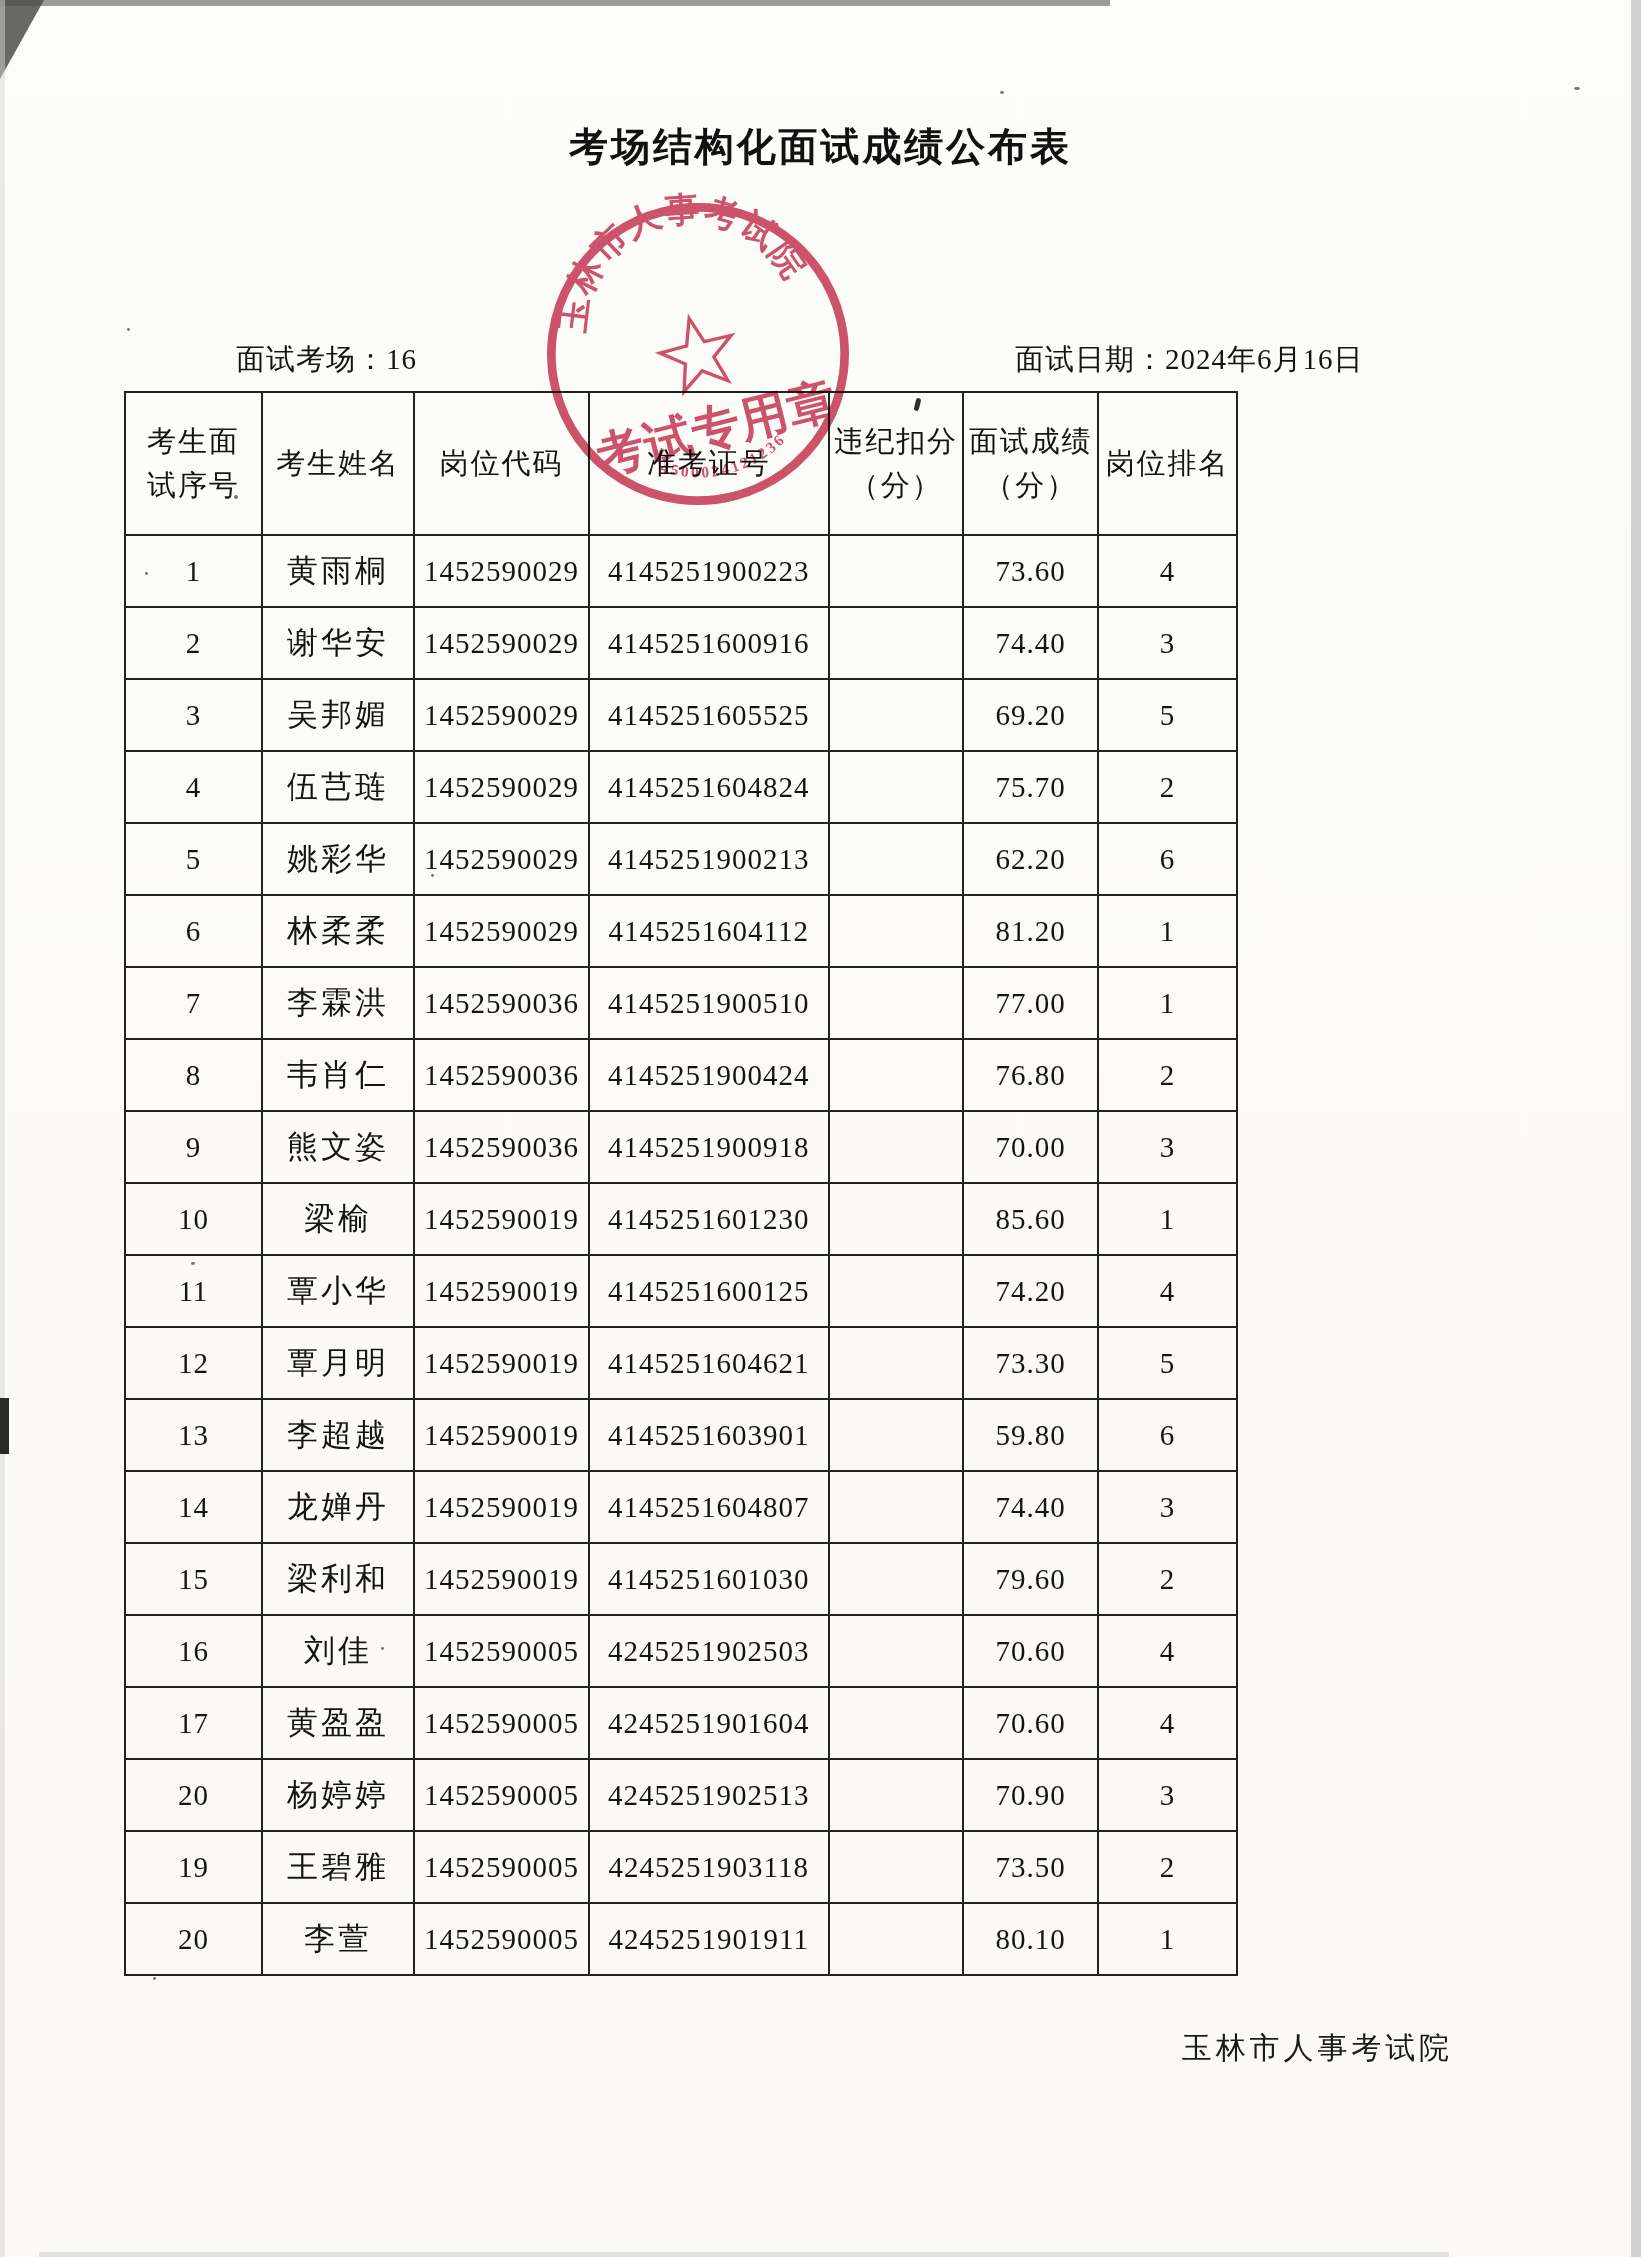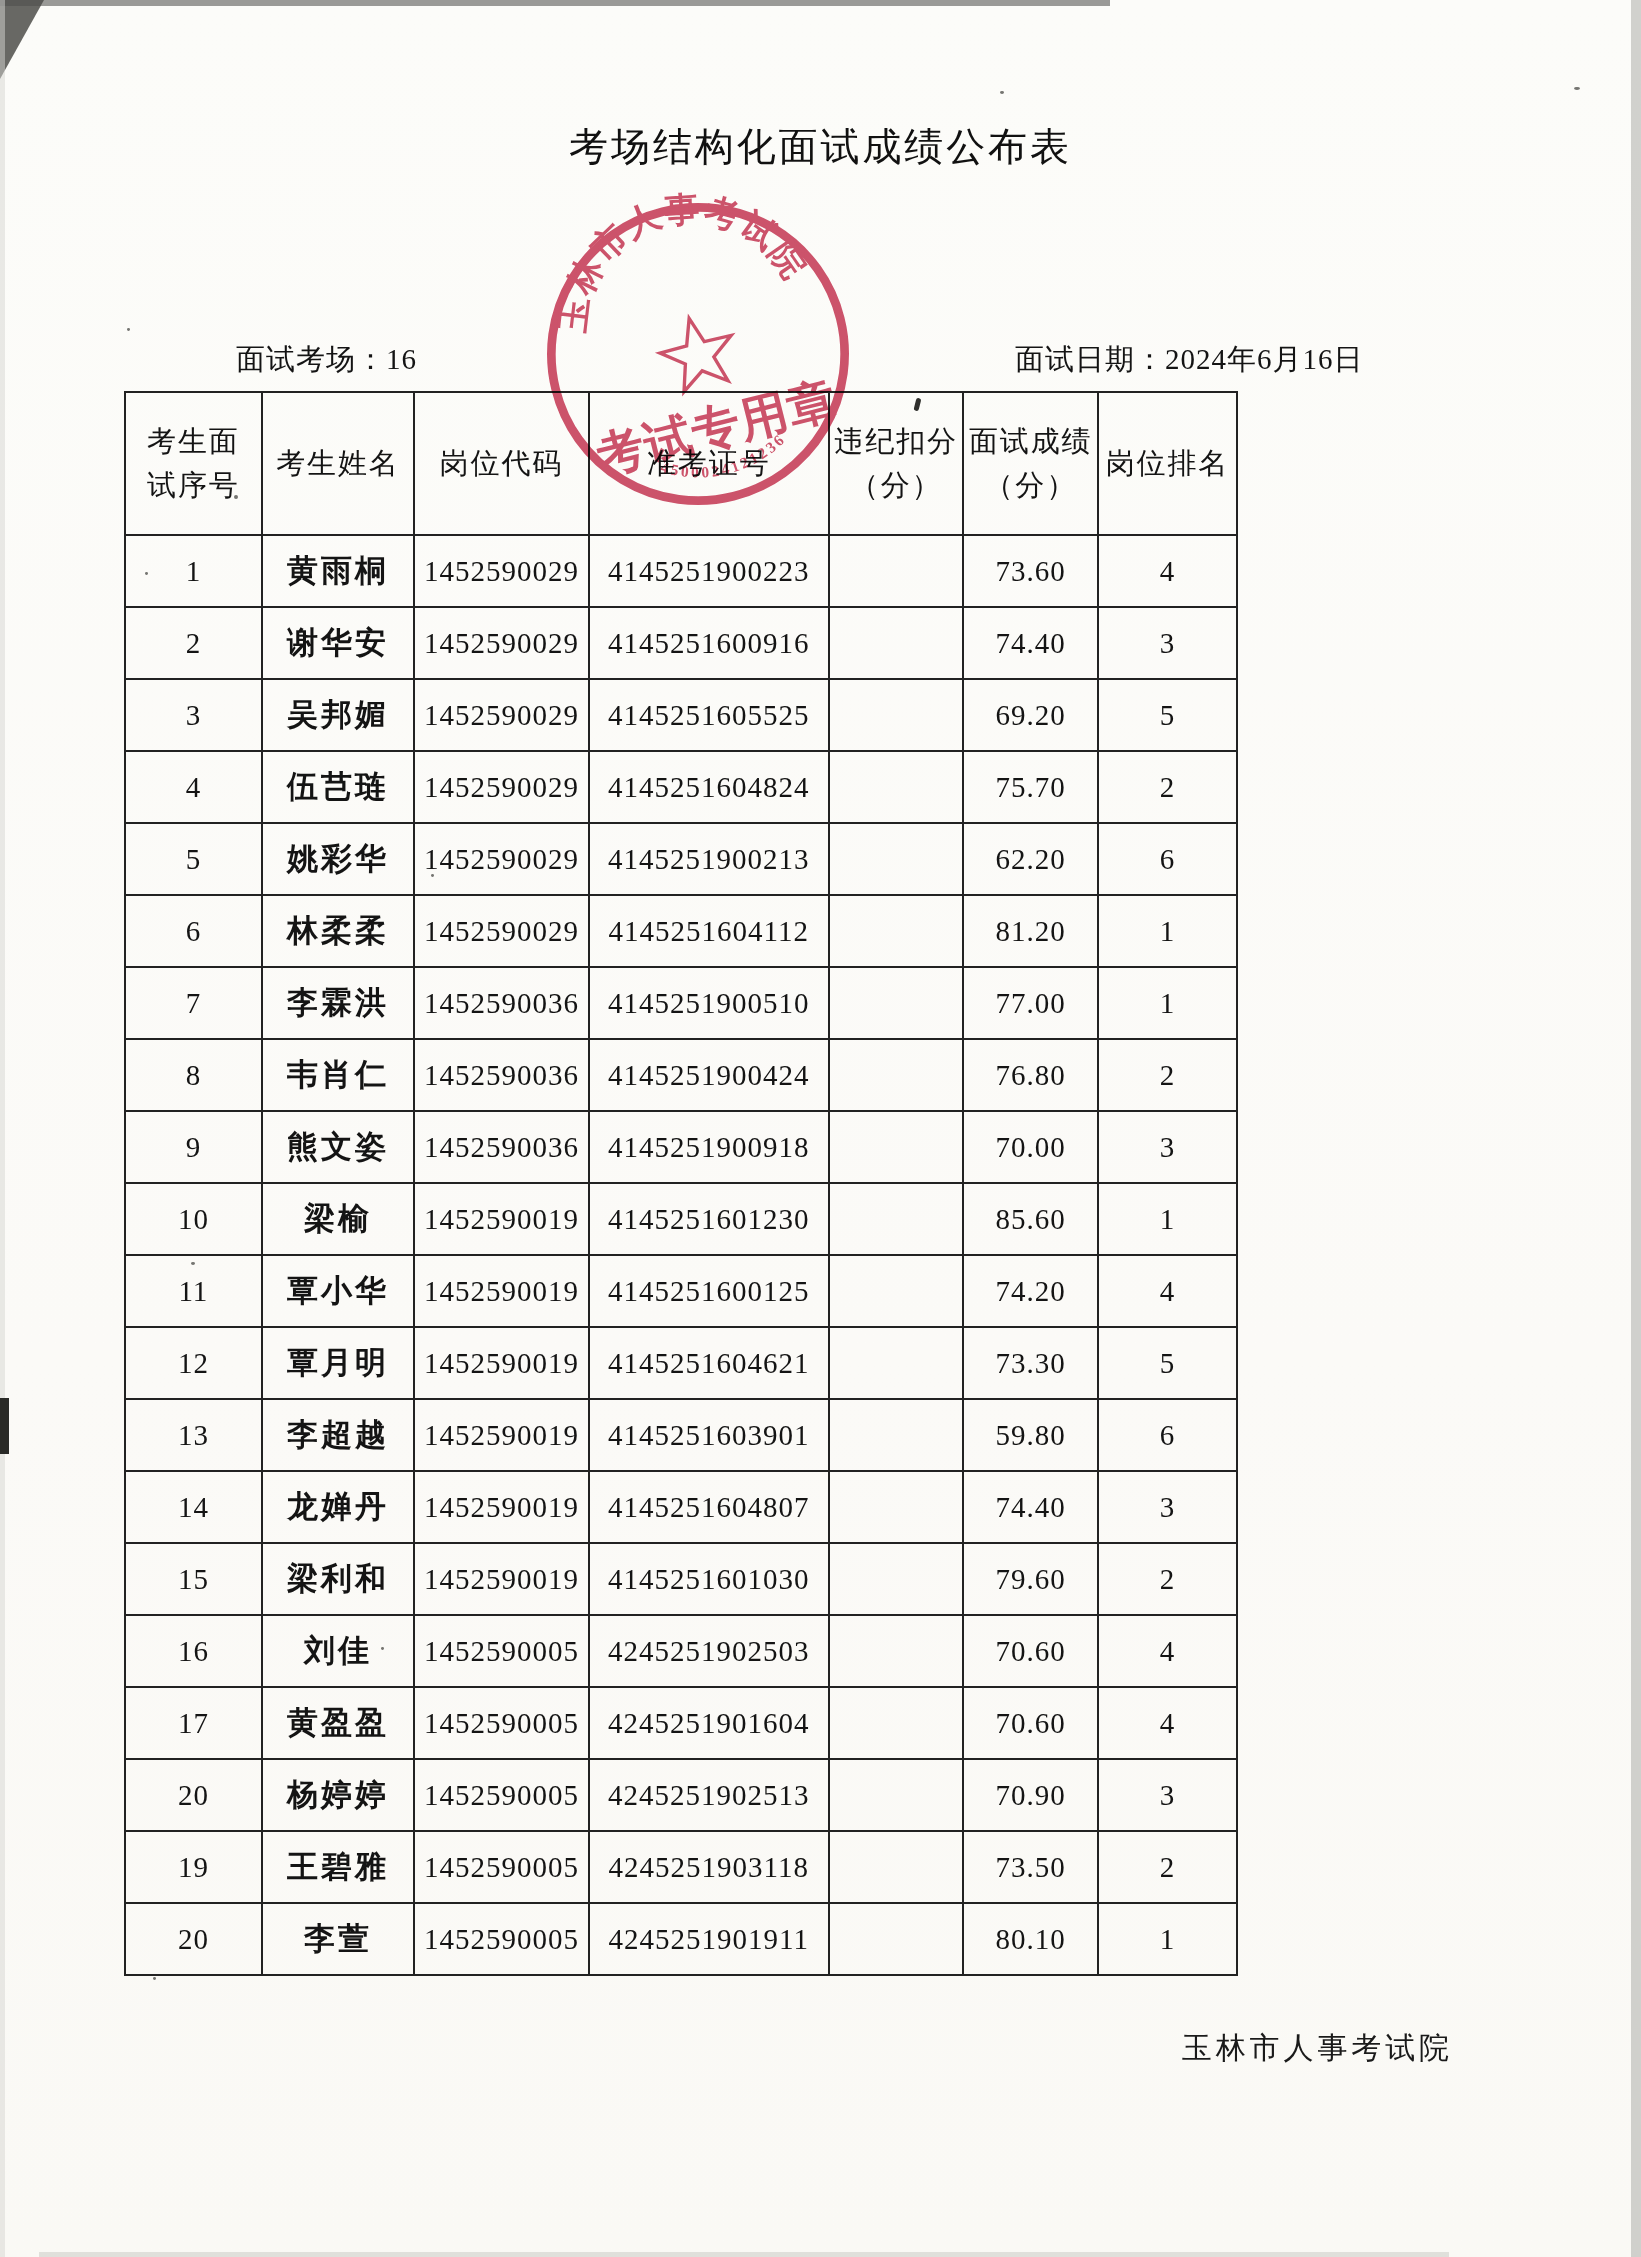--- a/index.html
+++ b/index.html
@@ -5,41 +5,41 @@
   html,body{margin:0;padding:0;background:#e9e9e6;}
   .page{
     position:relative;width:1641px;height:2257px;margin:0 auto;
     background:linear-gradient(180deg,#fcfcf9 0%,#fbfaf7 60%,#faf9f5 100%);
     overflow:hidden;
     font-family:"Liberation Serif","DejaVu Serif",serif;
     color:#161616;
   }
   .title{
     position:absolute;top:120px;left:0;width:100%;
-    text-align:center;font-size:39px;font-weight:400;letter-spacing:2.9px;color:#111;
+    text-align:center;font-size:39px;font-weight:700;letter-spacing:2.9px;color:#111;
   }
   .meta{position:absolute;top:340px;font-size:29px;letter-spacing:1px;color:#141414;}
   .meta.room{left:236px;}
   .meta.date{left:1015px;}
   table.score-table{
     position:absolute;left:124px;top:391px;width:1114px;
     border-collapse:collapse;table-layout:fixed;
     color:#141414;
   }
   .score-table th,.score-table td{
     border:2.4px solid #222;
     text-align:center;vertical-align:middle;
     font-weight:400;overflow:hidden;
   }
   .score-table th{
     height:139px;font-size:29px;line-height:1.5;
     white-space:pre-line;letter-spacing:1.9px;
   }
   .score-table td{height:68px;font-size:29px;letter-spacing:1px;}
-  .score-table td.cn{font-size:31px;letter-spacing:2.9px;font-weight:bold;}
+  .score-table td.cn{font-size:31px;letter-spacing:2.9px;}
   .footer{
     position:absolute;top:2028px;left:1067px;width:386px;
     text-align:right;font-size:30px;letter-spacing:3.9px;color:#1a1a1a;
   }
   .stamp{
     position:absolute;left:534px;top:190px;width:328px;height:328px;
     transform:rotate(-14deg);
     mix-blend-mode:multiply;opacity:.92;pointer-events:none;
   }
   .stamp text{fill:#cb4560;}

